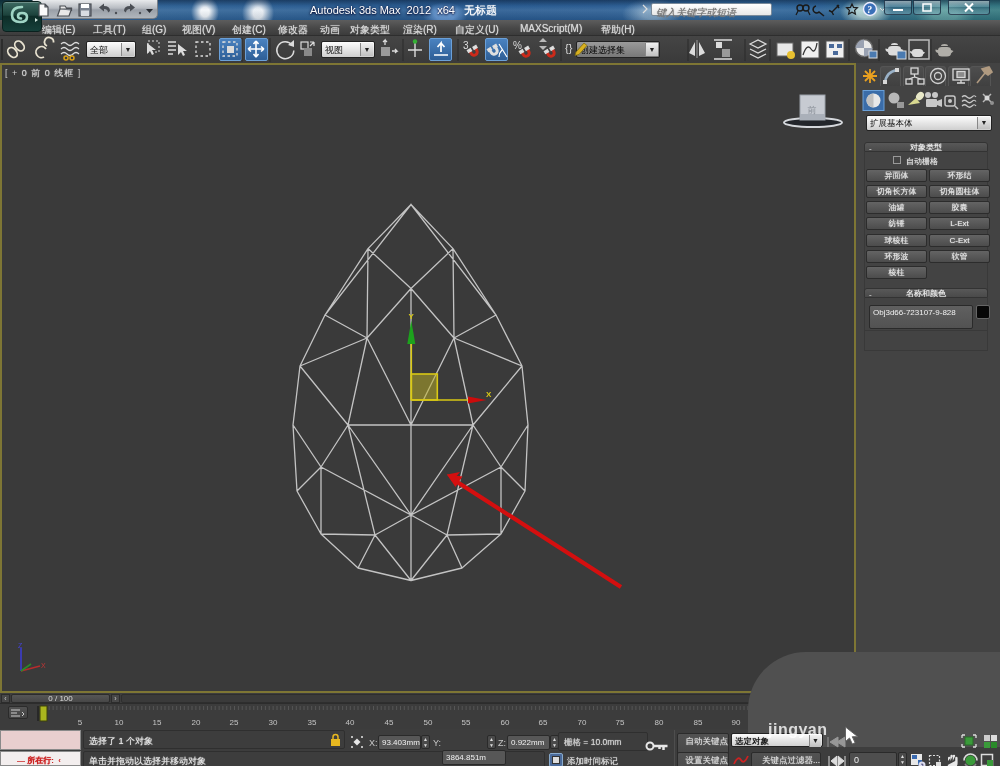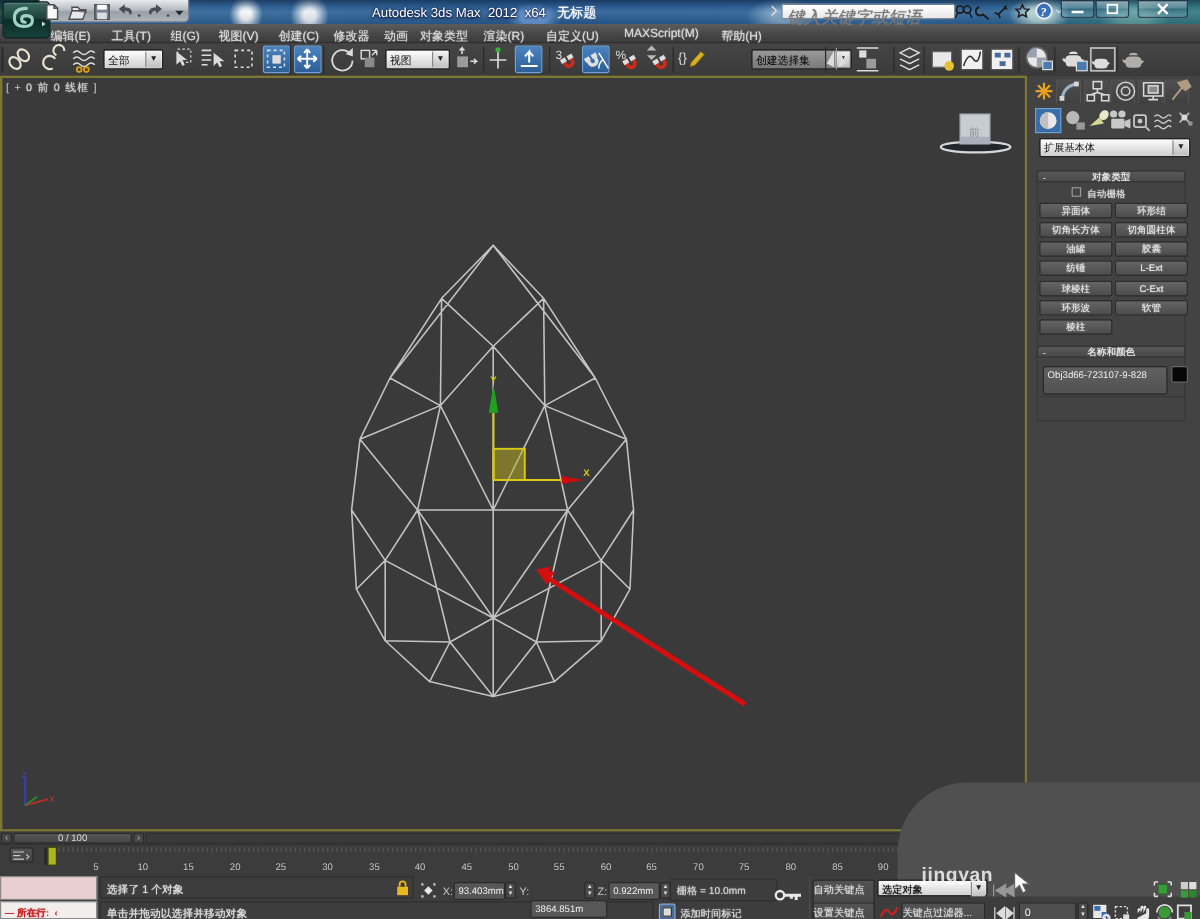--- a/index.html
+++ b/index.html
@@ -19,22 +19,22 @@
 #titlebar::after{content:"";position:absolute;left:0;top:0;width:1000px;height:20px;
  background:linear-gradient(180deg,rgba(8,25,50,.5) 0%,rgba(40,80,130,.12) 30%,rgba(255,255,255,.08) 50%,rgba(0,20,50,.15) 100%);}
 #qatstrip{left:32px;top:0;width:126px;height:19px;z-index:5;border-radius:0 0 5px 5px;
  background:linear-gradient(180deg,#e8eaec,#b8bcc2 45%,#9aa0a8 55%,#b0b6bc);border:1px solid #7a8088;border-top:none;}
 #apptitle{left:310px;top:3px;font-size:11px;color:#fff;z-index:5;text-shadow:0 1px 2px rgba(0,0,40,.9),0 0 3px rgba(0,0,40,.8);}
 
 #applogo{left:2px;top:1px;width:40px;height:31px;z-index:6;border-radius:4px;
  background:linear-gradient(180deg,#3d6a62 0%,#1c423c 45%,#0d2d28 50%,#16403a 100%);
  border:1px solid #0a211e;box-shadow:inset 0 1px 0 rgba(255,255,255,.25);}
 
-#searchbox{left:651px;top:3px;width:145px;height:13px;background:linear-gradient(#fff,#e8e8e8);border:1px solid #7a8a9a;border-radius:2px;z-index:6;
- font-size:14px;color:#777;font-style:italic;padding:2px 0 0 4px;}
+#searchbox{left:651px;top:3px;width:121px;height:13px;background:linear-gradient(#fff,#e8e8e8);border:1px solid #7a8a9a;border-radius:2px;z-index:6;
+ font-size:10px;color:#777;font-style:italic;padding:2px 0 0 4px;}
 .winbtn{position:absolute;top:0px;width:26px;height:15px;z-index:6;border:1px solid rgba(20,40,60,.8);border-radius:0 0 3px 3px;
  background:linear-gradient(180deg,rgba(255,255,255,.5),rgba(160,190,210,.25) 45%,rgba(40,70,100,.25) 50%,rgba(160,200,220,.3));
  color:#fff;text-align:center;font-size:9px;line-height:13px;text-shadow:0 1px 1px #123;}
 
 #menubar{left:0;top:20px;width:1000px;height:16px;background:linear-gradient(180deg,#5d5d5d,#474747 55%,#3c3c3c);border-bottom:1px solid #2e2e2e;z-index:4;}
 .mi{position:absolute;top:3px;font-size:10px;color:#d6d6d6;}
 
 #toolbar{left:0;top:36px;width:1000px;height:28px;background:linear-gradient(180deg,#454545,#3a3a3a);border-bottom:1px solid #242424;}
 .tbtn{position:absolute;top:2px;width:23px;height:23px;}
 .tbtn.on{background:linear-gradient(180deg,#4a82c0,#2e5e96);border:1px solid #6ba0d8;border-radius:2px;}
@@ -48,21 +48,21 @@
 .ctab{position:absolute;top:3px;width:21px;height:20px;border:1px solid #555;border-bottom:none;border-radius:3px 3px 0 0;background:linear-gradient(180deg,#4e4e4e,#404040);}
 .pbtn{position:absolute;width:61px;height:13px;background:linear-gradient(180deg,#646464,#4c4c4c);border:1px solid #2c2c2c;border-radius:2px;color:#e2e2e2;font-size:8px;text-align:center;line-height:12px;}
 .rollout{position:absolute;left:8px;width:124px;height:10px;background:linear-gradient(180deg,#585858,#4a4a4a);border:1px solid #333;border-radius:3px 3px 0 0;color:#ececec;font-size:8px;text-align:center;line-height:9px;}
 
 #timeslider{left:0;top:693px;width:856px;height:11px;background:#3d3d3d;border-bottom:1px solid #2c2c2c;}
 #ruler{left:0;top:704px;width:856px;height:25px;background:#3c3c3c;z-index:2;}
 #statusbar{left:0;top:722px;width:1000px;height:44px;background:#3d3d3d;}
 .sfield{position:absolute;background:#575757;border:1px solid #2a2a2a;border-radius:2px;color:#f0f0f0;font-size:8px;padding:2px 0 0 3px;}
 .slabel{position:absolute;font-size:9px;color:#c8c8c8;}
 .spin{position:absolute;width:9px;height:14px;background:#4a4a4a;border:1px solid #2a2a2a;border-radius:2px;color:#ddd;font-size:5px;text-align:center;line-height:6px;}
-.sbtn{position:absolute;height:32px;background:linear-gradient(180deg,#525252,#434343);border:1px solid #2b2b2b;border-radius:2px;color:#d8d8d8;font-size:8.5px;text-align:left;}
+.sbtn{position:absolute;height:32px;background:linear-gradient(180deg,#525252,#434343);border:1px solid #2b2b2b;border-radius:2px;color:#d8d8d8;font-size:8.5px;text-align:right;}
 #blob{left:748px;top:652px;width:252px;height:95px;background:#505050;border-radius:58px 0 0 10px;z-index:7;}
 #jingyan{left:768px;top:721px;z-index:9;color:rgba(255,255,255,.8);font-size:16px;font-weight:600;letter-spacing:.5px;}
 </style></head>
 <body>
 
 <div class="abs" id="titlebar"></div>
 <div class="abs" id="qatstrip"></div>
 <div class="abs" id="apptitle">Autodesk 3ds Max&nbsp; 2012&nbsp; x64&nbsp;&nbsp; <span class="tofu">无标题</span></div>
 <div class="abs" id="applogo"></div>
 <svg class="abs" style="left:32px;top:1px;z-index:6" width="130" height="18" viewBox="0 0 130 18">
@@ -123,21 +123,21 @@
     <span class="mi tofu" style="left:601px">帮助(H)</span>
   </div>
 
 <div class="abs" id="toolbar">
 <div class="tbtn on" style="left:219px"></div>
 <div class="tbtn on" style="left:245px"></div>
 <div class="tbtn on" style="left:429px"></div>
 <div class="tbtn on" style="left:485px"></div>
 <div class="drop" style="left:86px;width:50px">全部<span class="droparrow">▼</span></div>
 <div class="drop" style="left:321px;width:54px">视图<span class="droparrow">▼</span></div>
-<div class="drop" style="left:626px;width:84px;background:linear-gradient(180deg,#9a9a9a,#787878);color:#000">创建选择集<span class="droparrow">▼</span></div>
+<div class="drop" style="left:576px;width:84px;background:linear-gradient(180deg,#9a9a9a,#787878);color:#000">创建选择集<span class="droparrow">▼</span></div>
 </div>
 <svg class="abs" style="left:0;top:36px" width="1000" height="28" viewBox="0 0 1000 28">
 <g stroke="#dcdcdc" fill="none" stroke-width="1.5">
 <rect x="1" y="3" width="2" height="21" fill="#2d2d2d" stroke="none"></rect>
 <ellipse cx="12.5" cy="16.5" rx="4" ry="5.5" transform="rotate(-42 12.5 16.5)" stroke="#e8e2d0" stroke-width="1.8"></ellipse>
 <ellipse cx="19.5" cy="10" rx="4" ry="5.5" transform="rotate(-42 19.5 10)" stroke="#e8e2d0" stroke-width="1.8"></ellipse>
 <path d="M44 21 a5.5 5.5 0 1 1 2 -8" stroke="#e8e2d0" stroke-width="1.8"></path>
 <path d="M47 10 a4.5 4.5 0 1 1 6.5 -3.5" stroke="#e8e2d0" stroke-width="1.8"></path>
 <path d="M61 8 q3 -3 6 0 t6 0 t6 0 M61 13 q3 -3 6 0 t6 0 t6 0 M61 18 q3 -3 6 0 t6 0 t6 0" stroke-width="1.2"></path>
 <circle cx="66" cy="22" r="2" stroke="#d8a018" stroke-width="1.5"></circle>
@@ -351,21 +351,21 @@
       <text x="659" y="21" font-size="8" fill="#c4c4c4" text-anchor="middle" font-family="Liberation Sans">80</text>
       <text x="698" y="21" font-size="8" fill="#c4c4c4" text-anchor="middle" font-family="Liberation Sans">85</text>
       <text x="736" y="21" font-size="8" fill="#c4c4c4" text-anchor="middle" font-family="Liberation Sans">90</text>
 <rect x="40" y="2" width="7" height="15" fill="#aab61e" stroke="#3c400a" stroke-width="1"></rect>
 <path d="M38 2 v15" stroke="#222" stroke-width="1.5"></path>
 </svg>
 </div>
 
 <div class="abs" id="statusbar">
 <div class="abs" style="left:0;top:8px;width:81px;height:20px;background:#e9cfcf;border:1px solid #8a8a8a"></div>
-<div class="abs" style="left:0;top:29px;width:81px;height:15px;background:#f3eeee;border:1px solid #8a8a8a;color:#c22;font-size:8px;padding:3px 0 0 3px"><b>— <span class="tofu">所在行</span>: &nbsp;‹</b></div>
+<div class="abs" style="left:0;top:29px;width:81px;height:15px;background:#f3eeee;border:1px solid #8a8a8a;color:#c22;font-size:8px;padding:3px 0 0 16px"><b>— <span class="tofu">所在行</span>: &nbsp;‹</b></div>
 <div class="abs" style="left:83px;top:8px;width:262px;height:19px;border:1px solid #2f2f2f;border-radius:2px"></div>
 <div class="abs tofu" style="left:89px;top:13px;font-size:9px;color:#e2e2e2">选择了 1 个对象</div>
 <div class="abs" style="left:83px;top:29px;width:462px;height:18px;border:1px solid #2f2f2f;border-radius:2px"></div>
 <div class="abs tofu" style="left:89px;top:33px;font-size:9px;color:#e2e2e2">单击并拖动以选择并移动对象</div>
 <svg class="abs" style="left:328px;top:11px" width="16" height="15" viewBox="0 0 16 15">
       <rect x="3" y="6" width="9" height="7" fill="#e8b820"></rect>
       <path d="M5 6 v-2 a2.5 2.5 0 0 1 5 0 v2" stroke="#e8b820" stroke-width="1.5" fill="none"></path>
     </svg>
 <svg class="abs" style="left:350px;top:13px" width="15" height="14" viewBox="0 0 15 14">
       <rect x="4.5" y="4.5" width="5" height="5" fill="#e8e8e8" transform="rotate(45 7 7)"></rect>

